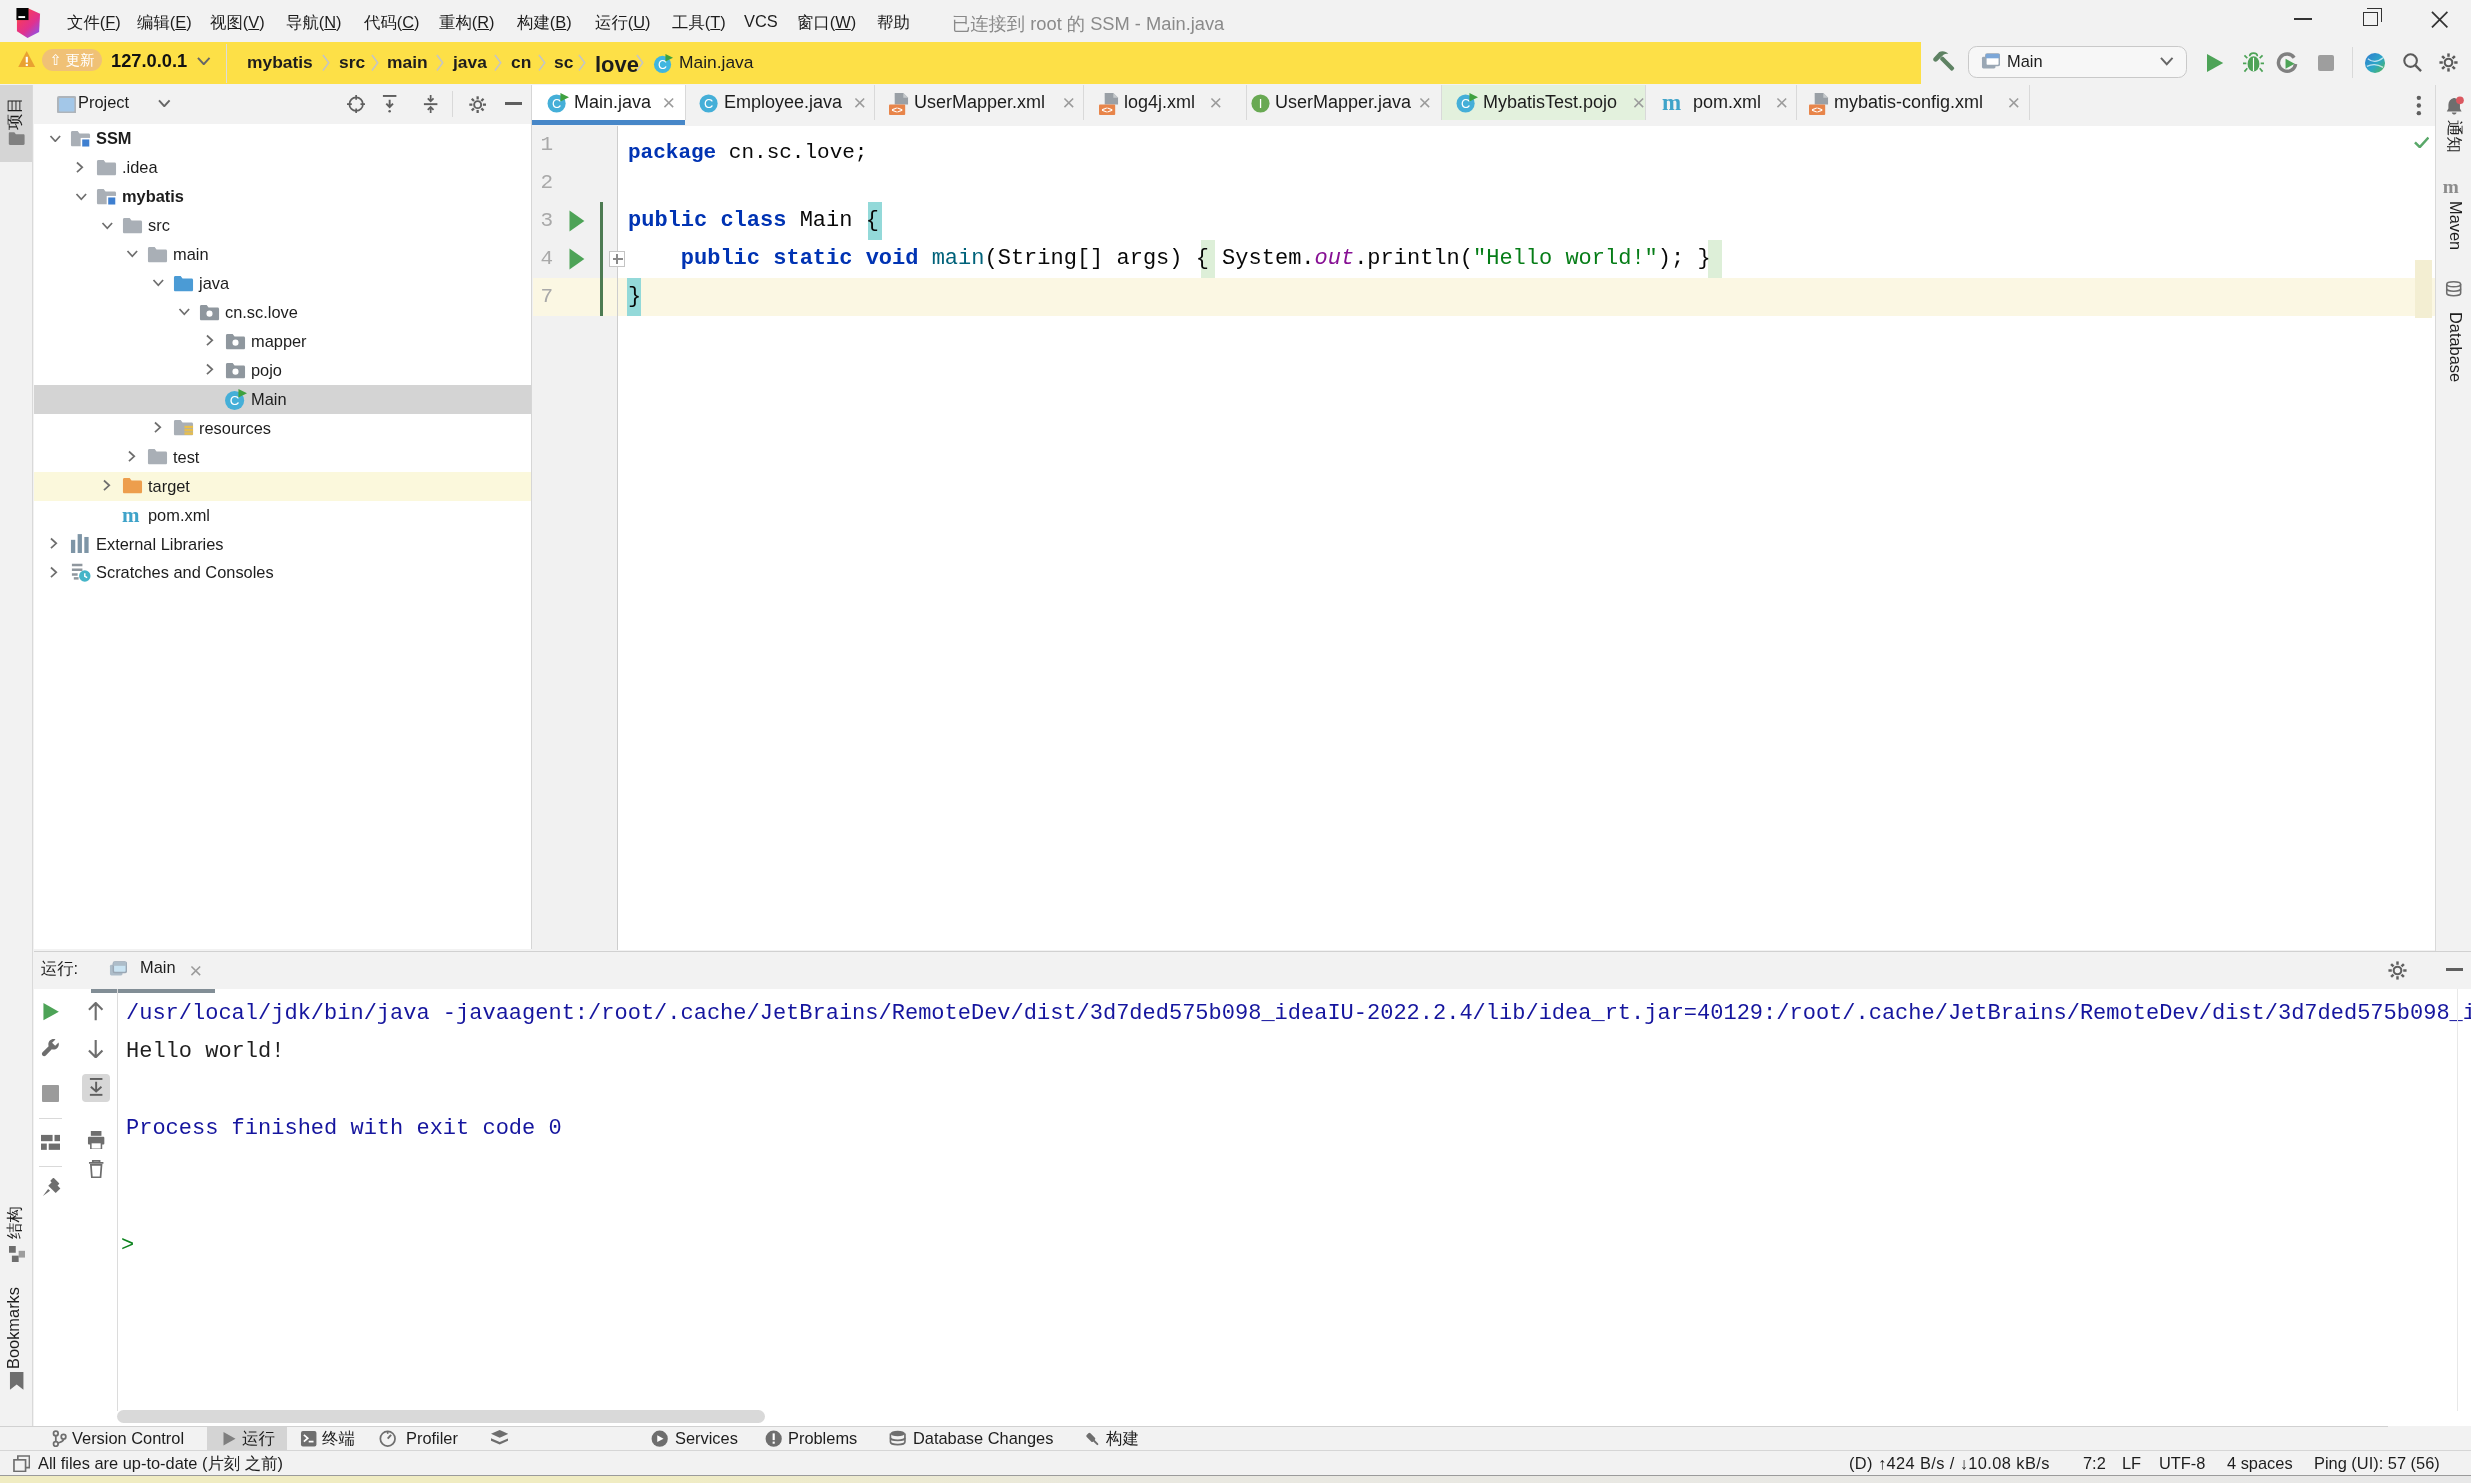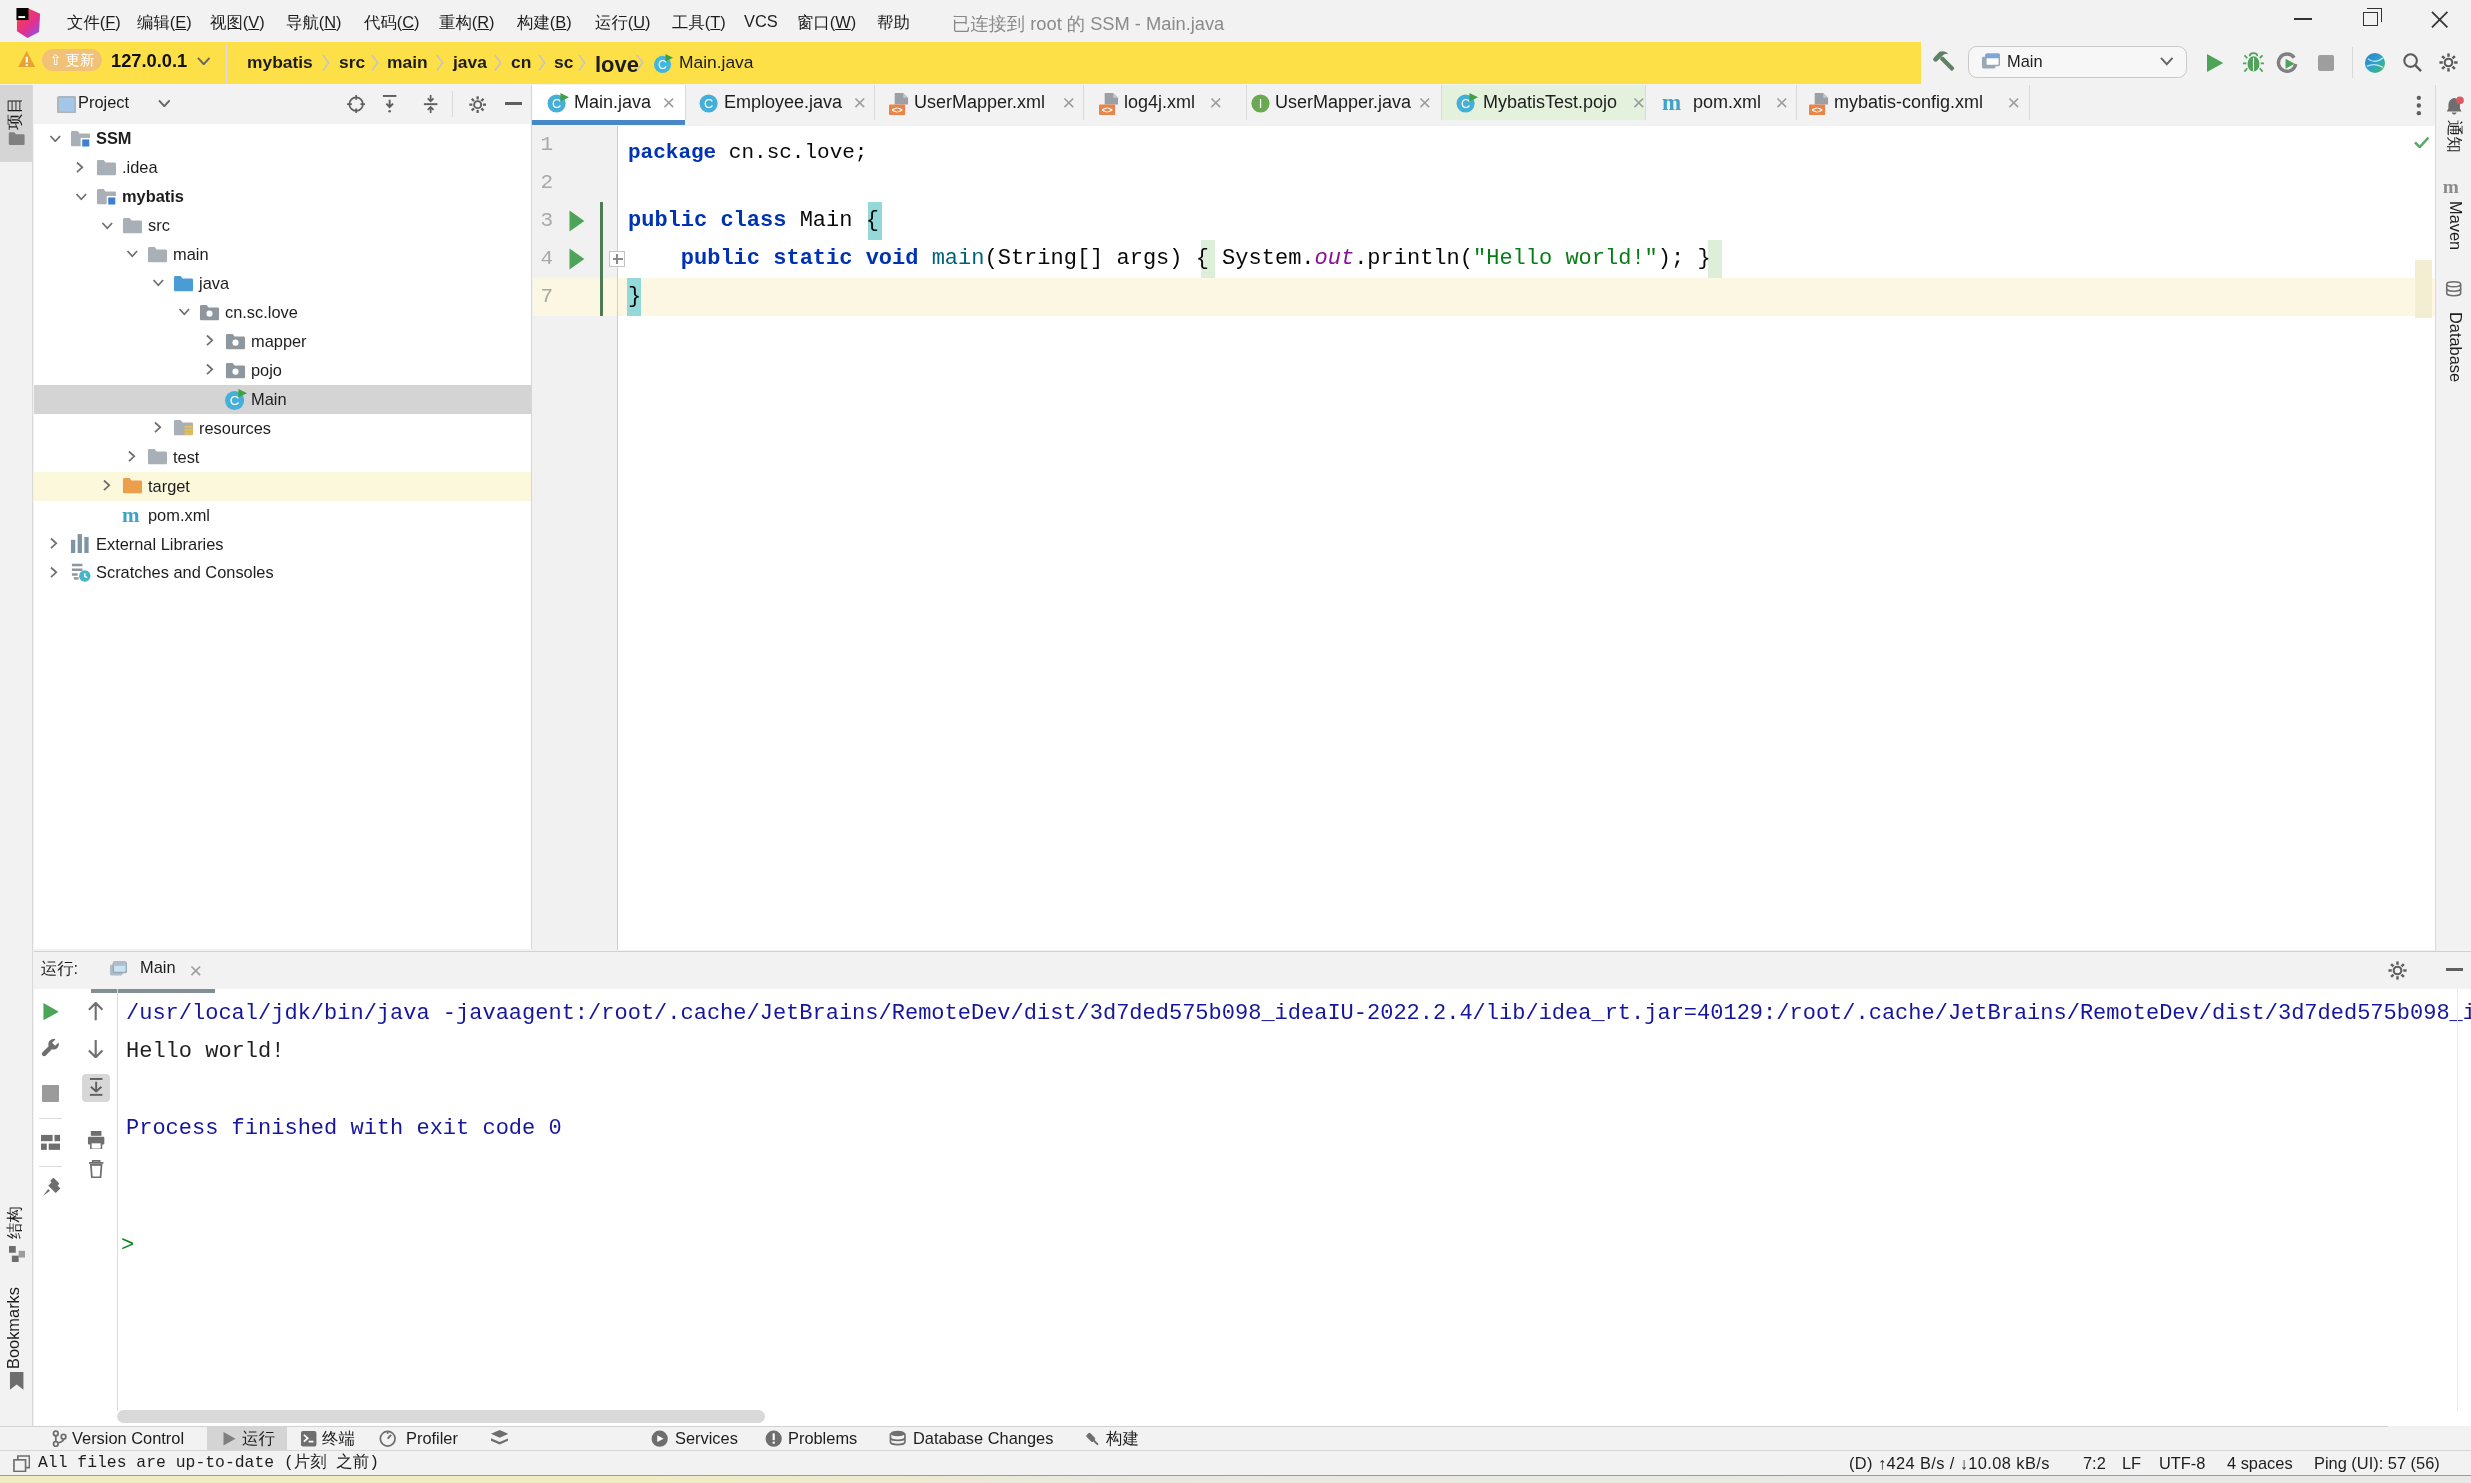--- a/index.html
+++ b/index.html
@@ -631,21 +631,21 @@
         <rect x="11" y="8.3" width="7" height="2" rx="1" fill="#6E6E6E"></rect>
       </g>
     </svg>
   <div class="a" style="left:1106px;top:0;height:23px;line-height:23px;font-size:16.4px;">构建</div>
 </div>
 <div class="a" id="statusbar" style="left:0;top:1450px;width:2472px;height:25px;background:#F2F2F2;border-top:1px solid #D6D6D6;font-size:16.4px;">
   <svg class="a" style="left:12.6px;top:3.9px;" width="17.4" height="17.4" viewBox="0 0 18 18">
       <rect x="1" y="5" width="12" height="12" fill="none" stroke="#6E6E6E" stroke-width="1.7"></rect>
       <path d="M5 5 V1 H17 V13 H13" fill="none" stroke="#6E6E6E" stroke-width="1.7"></path>
     </svg>
-  <div class="a" style="left:38px;top:0;height:24px;line-height:24px;font-family:Liberation Mono, monospace;">All files are up-to-date (片刻 之前)</div>
+  <div class="a" style="left:38px;top:0;height:24px;line-height:24px;">All files are up-to-date (片刻 之前)</div>
   <div class="a" style="left:1849px;top:0;height:24px;line-height:24px;letter-spacing:0.4px;">(D) ↑424 B/s / ↓10.08 kB/s</div>
   <div class="a" style="left:2083px;top:0;height:24px;line-height:24px;">7:2</div>
   <div class="a" style="left:2122px;top:0;height:24px;line-height:24px;">LF</div>
   <div class="a" style="left:2159px;top:0;height:24px;line-height:24px;">UTF-8</div>
   <div class="a" style="left:2227px;top:0;height:24px;line-height:24px;">4 spaces</div>
   <div class="a" style="left:2314px;top:0;height:24px;line-height:24px;">Ping (UI): 57 (56)</div>
 </div>
 <div class="a" style="left:0;top:1475px;width:2472px;height:7.7px;border-top:1px solid #9B9B9B;background:linear-gradient(90deg,#F0ECC2 0%,#F0ECC2 26%,#E9E8E0 46%,#E8E8E8 100%);"></div>
 
 

